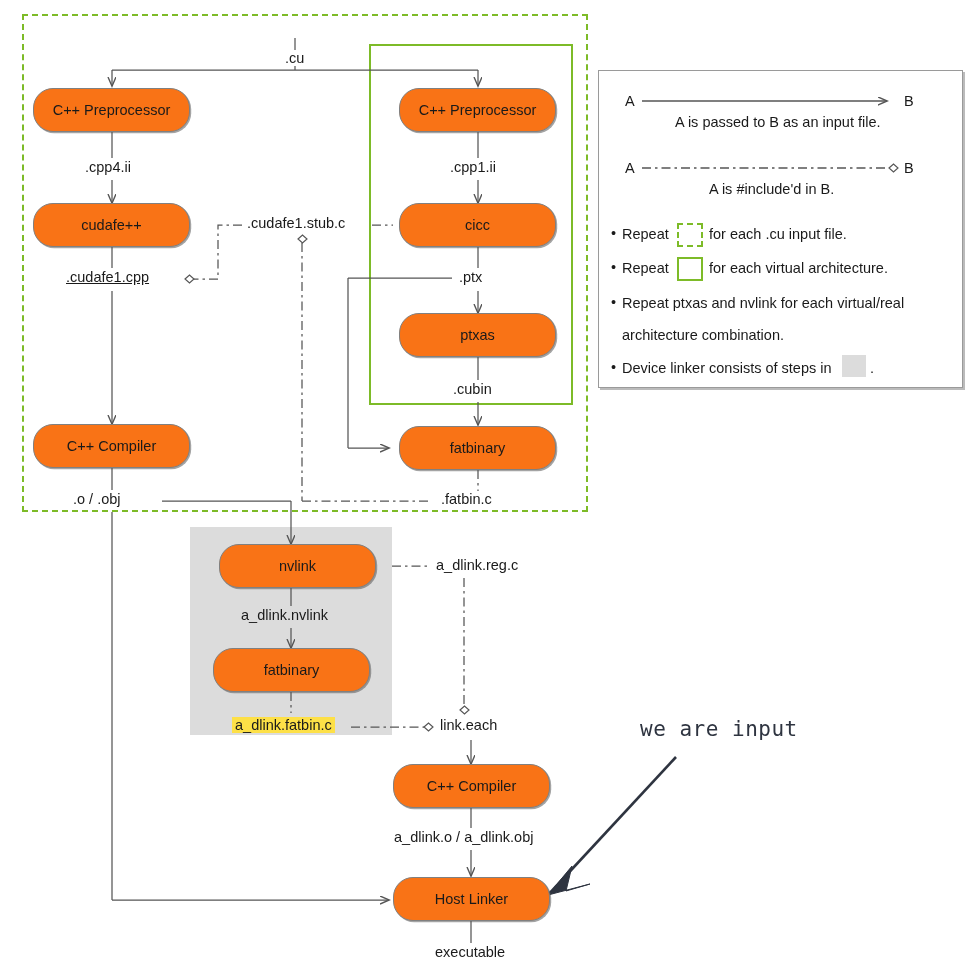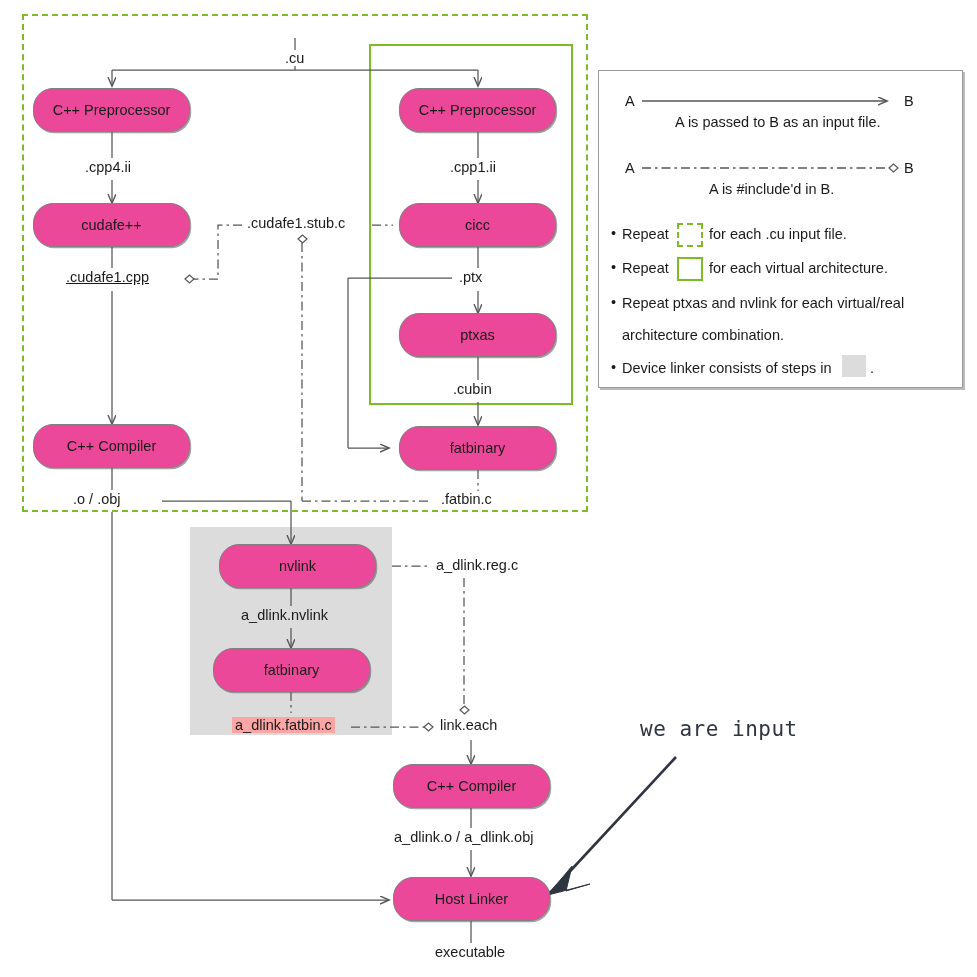--- a/index.html
+++ b/index.html
@@ -12,21 +12,21 @@
     position: relative;
   }
   #stage { position:absolute; left:0; top:0; width:977px; height:977px; }
   svg.layer { position:absolute; left:0; top:0; width:977px; height:977px; }
 
   .node {
     position: absolute;
     box-sizing: border-box;
     border: 1.3px solid #808080;
     border-radius: 20px;
-    background: #ec4899;
+    background: #f97316;
     display: flex; align-items: center; justify-content: center;
     font-size: 14.5px;
     color: #1a1a1a;
     white-space: nowrap;
     box-shadow: 1.2px 1.2px 0 0 rgba(90,90,90,0.55);
   }
   .edge-label {
     position: absolute;
     font-size: 14.5px;
     color: #1a1a1a;
@@ -234,21 +234,21 @@
   <div class="edge-label" style="left:450px; top:381px;">.cubin</div>
 
   <div class="edge-label" style="left:70px; top:491px;">.o / .obj</div>
 
   <div class="edge-label" style="left:438px; top:491px;">.fatbin.c</div>
 
   <div class="edge-label nobg" style="left:433px; top:557px;">a_dlink.reg.c</div>
 
   <div class="edge-label" style="left:238px; top:607px; background:#dcdcdc;">a_dlink.nvlink</div>
 
-  <div class="edge-label" style="left:232px; top:717px; background:#fca5a5;">a_dlink.fatbin.c</div>
+  <div class="edge-label" style="left:232px; top:717px; background:#fde047;">a_dlink.fatbin.c</div>
 
   <div class="edge-label nobg" style="left:437px; top:717px;">link.each</div>
 
   <div class="edge-label" style="left:391px; top:829px;">a_dlink.o / a_dlink.obj</div>
 
   <div class="edge-label" style="left:432px; top:944px;text-align:center;">executable</div>
 
   <div id="wah" style="left:640px; top:717px;">we are input</div>
 
   <div id="legend" style="left:598px; top:70px; width:365px; height:318px;">

